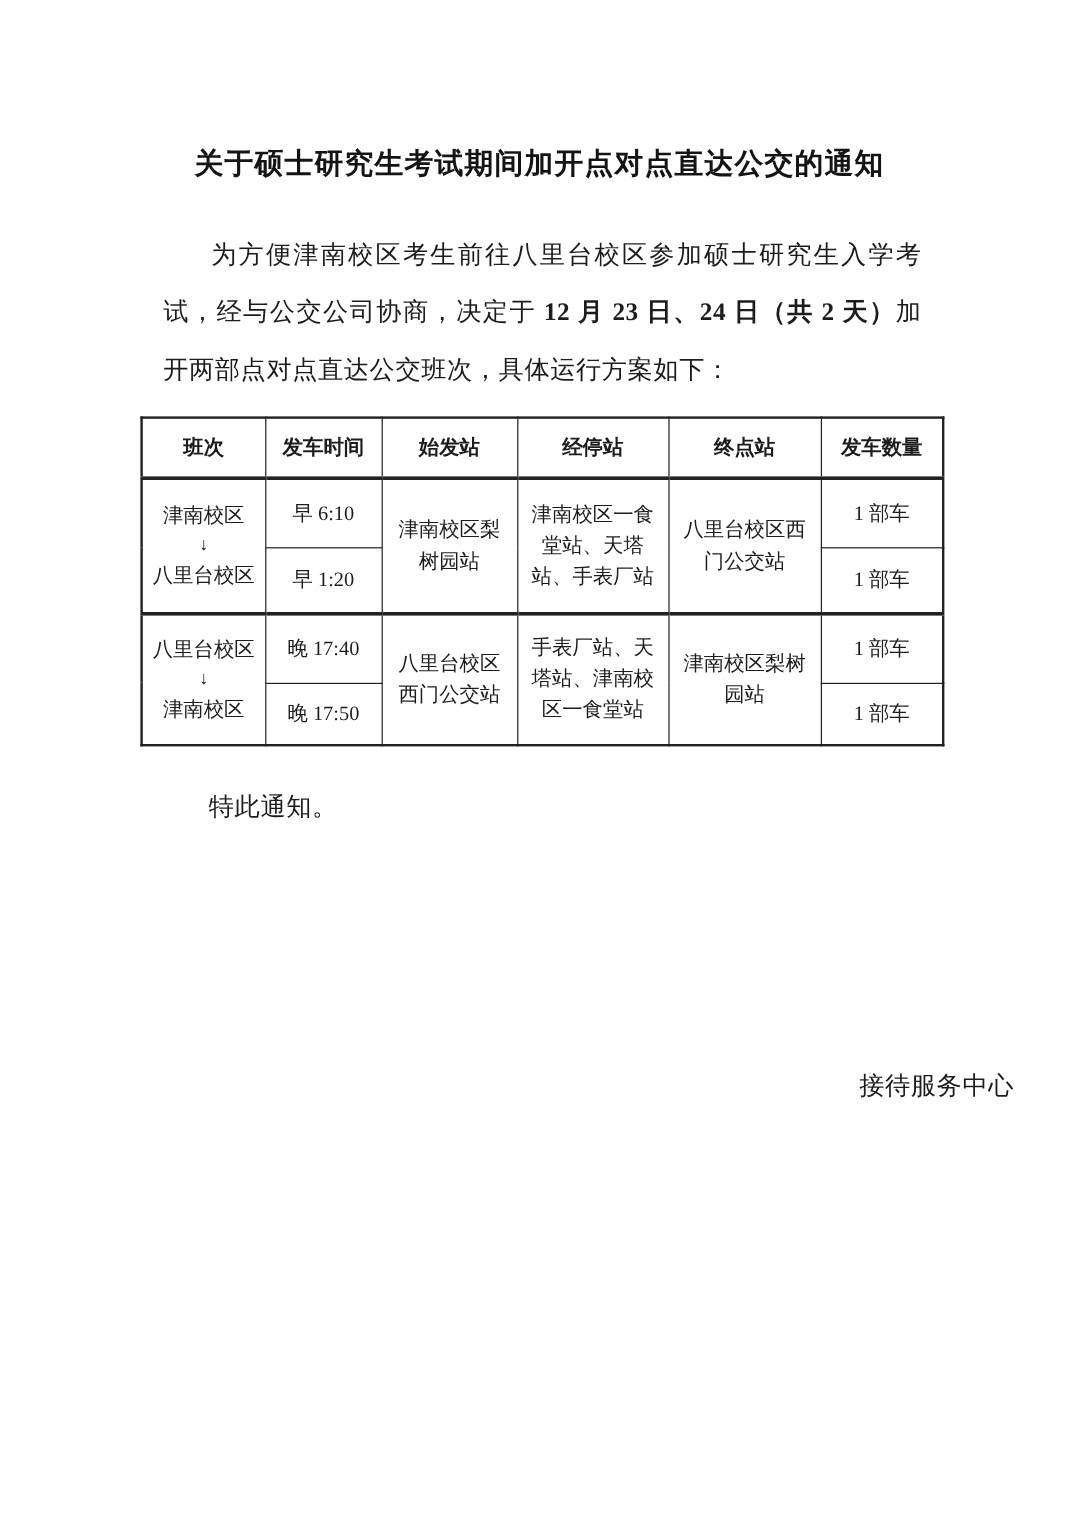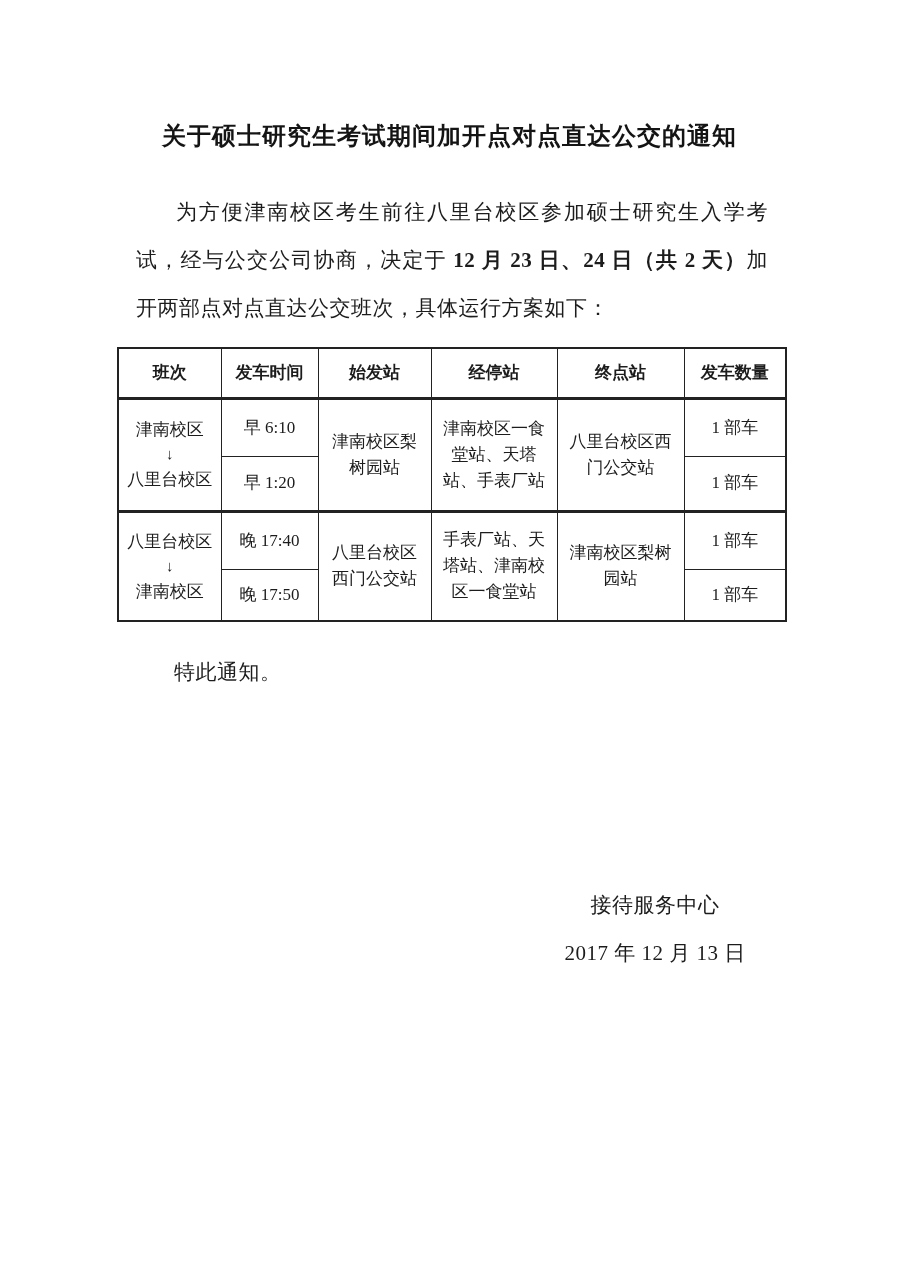--- a/index.html
+++ b/index.html
@@ -70,24 +70,24 @@
   .notes {
     position: absolute;
     top: 648px; left: 136px; width: 640px;
     font-size: 21px;
     line-height: 48px;
     letter-spacing: 0.5px;
   }
   .notes p { text-indent: 38px; }
   .signature {
     position: absolute;
-    top: 881px; left: 520px; width: 270px;
+    top: 881px; left: 575px; width: 270px;
     font-size: 21px;
     line-height: 48px;
-    text-align: center;
+    text-align: right;
     letter-spacing: 0.5px;
   }
 </style>
 </head>
 <body>
 
 <h1 class="page-title">关于硕士研究生考试期间加开点对点直达公交的通知</h1>
 
 <p class="intro"><span>为方便津南校区考生前往八里台校区参加硕士研究生入学考试，经与公交公司协商，决定于 </span><b>12 月 23 日、24 日（共 2 天）</b><span>加开两部点对点直达公交班次，具体运行方案如下：</span></p>
 
@@ -145,14 +145,13 @@
     </tr>
   </tbody>
 </table>
 
 <div class="notes">
   <p>特此通知。</p>
 </div>
 
 <div class="signature">
   <p>接待服务中心</p>
-  <p>2017 年 12 月 13 日</p>
 </div>
 
 </body></html>

